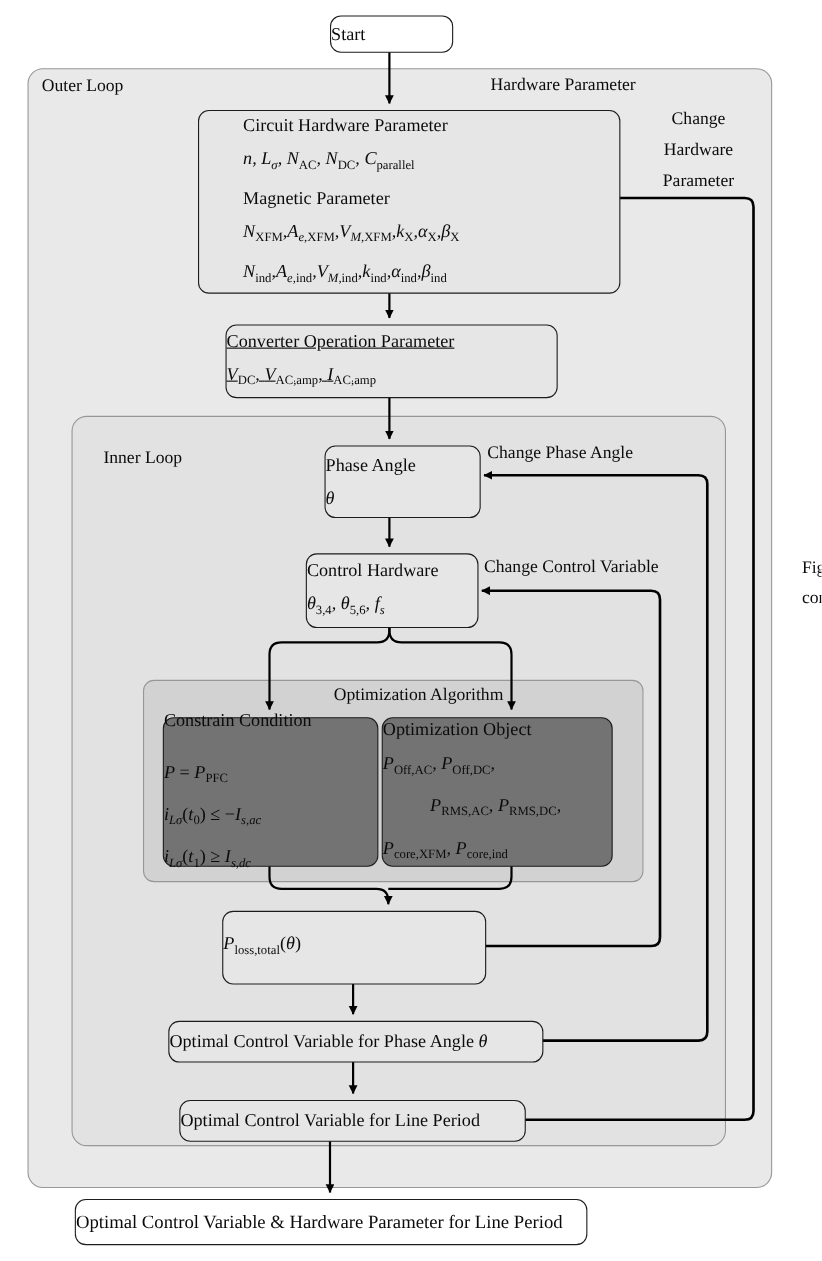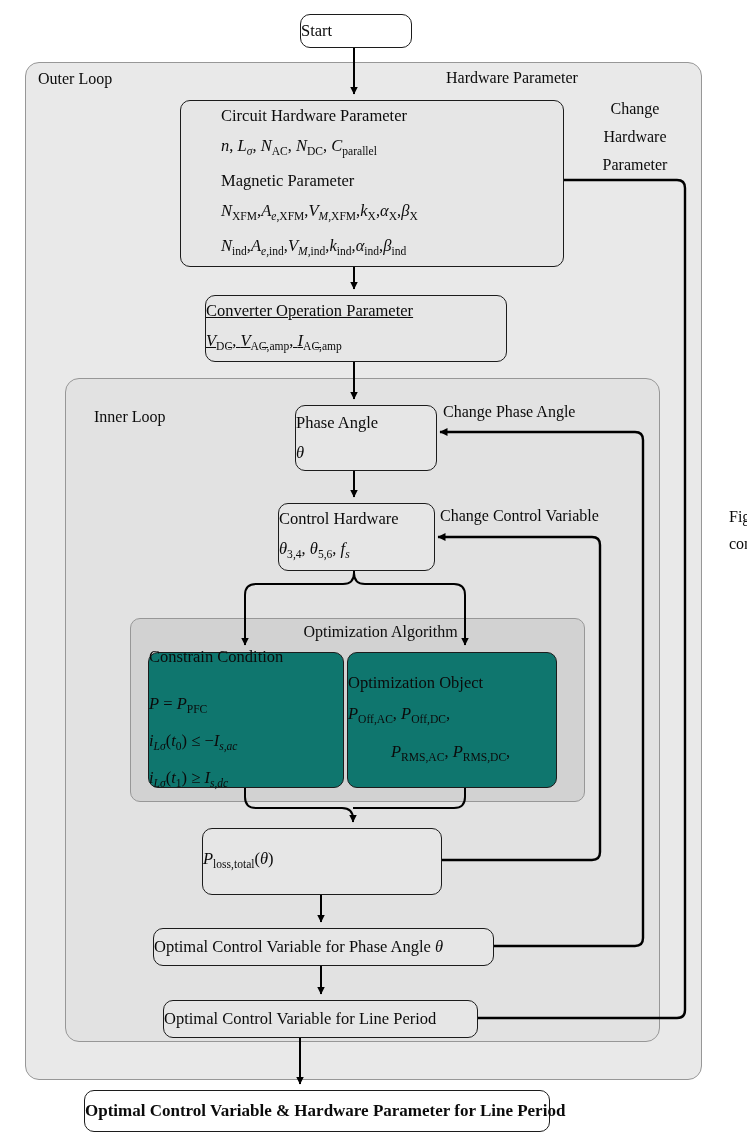--- a/index.html
+++ b/index.html
@@ -13,21 +13,21 @@
   .algo-box{left:130px;top:618px;width:453px;height:182px;background:#d2d2d2;border-radius:10px;z-index:2;}
   svg.wires{position:absolute;left:0;top:0;z-index:3;pointer-events:none;}
   .node{
     position:absolute;border:1.6px solid #1c1c1c;border-radius:10px;background:#e6e6e6;
     display:flex;flex-direction:column;align-items:flex-start;justify-content:center;
     text-align:center;font-size:16.5px;z-index:4;
   }
   .node .ln{line-height:30px;white-space:nowrap;}
   .node .tt{line-height:30px;white-space:nowrap;}
   .white{background:#ffffff;}
-  .algo-child{background:#0f766e;}
+  .algo-child{background:#737373;}
   .flabel{position:absolute;z-index:4;font-size:16px;white-space:nowrap;}
   sub{font-size:0.7em;letter-spacing:0;}
   .cap{position:absolute;z-index:4;font-size:16px;line-height:27px;}
 </style>
 </head>
 <body>
 
 <div class="page">
 
   <div class="container outer-loop"></div>
@@ -103,35 +103,36 @@
     <div class="tt" style="line-height:31px;">Constrain Condition</div>
     <div class="ln" style="line-height:31px;margin-top:16px;"><i>P</i> = <i>P</i><sub>PFC</sub></div>
     <div class="ln" style="line-height:31px;"><i>i</i><sub><i>Lσ</i></sub>(<i>t</i><sub>0</sub>) ≤ −<i>I</i><sub><i>s,ac</i></sub></div>
     <div class="ln" style="line-height:31px;"><i>i</i><sub><i>Lσ</i></sub>(<i>t</i><sub>1</sub>) ≥ <i>I</i><sub><i>s,dc</i></sub></div>
   </div>
 
   <div class="node algo-child" style="left:347px;top:652px;width:208px;height:134px;">
     <div class="tt" style="line-height:31px;">Optimization Object</div>
     <div class="ln" style="line-height:31px;"><i>P</i><sub>Off,AC</sub>, <i>P</i><sub>Off,DC</sub>,</div>
     <div class="ln" style="line-height:31px;margin-left:43px;"><i>P</i><sub>RMS,AC</sub>, <i>P</i><sub>RMS,DC</sub>,</div>
+    <div class="ln" style="line-height:31px;"><i>P</i><sub>core,XFM</sub>, <i>P</i><sub>core,ind</sub></div>
   </div>
 
   <div class="node" style="left:202px;top:828px;width:238px;height:65px;">
     <div class="ln"><i>P</i><sub>loss,total</sub>(<i>θ</i>)</div>
   </div>
 
   <div class="node" style="left:153px;top:928px;width:339px;height:36px;">
     <div class="tt">Optimal Control Variable for Phase Angle <i>θ</i></div>
   </div>
 
   <div class="node" style="left:163px;top:1000px;width:313px;height:36px;">
     <div class="tt">Optimal Control Variable for Line Period</div>
   </div>
 
-  <div class="node white" style="left:84px;top:1090px;width:464px;height:40px;font-size:17px;font-weight:bold;">
+  <div class="node white" style="left:68px;top:1090px;width:464px;height:40px;font-size:17px;">
     <div class="tt">Optimal Control Variable &amp; Hardware Parameter for Line Period</div>
   </div>
 
   <div class="cap" style="left:711px;top:503px;margin-left:18px;">
     <div>Fig.</div>
     <div>cont</div>
   </div>
 
 </div>
 

